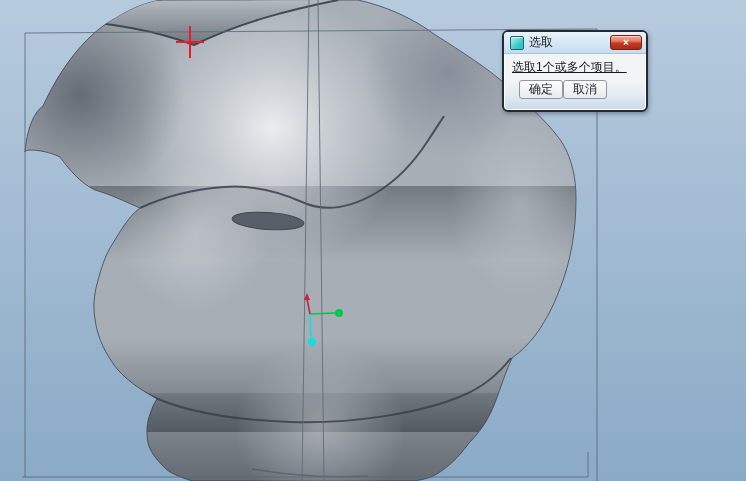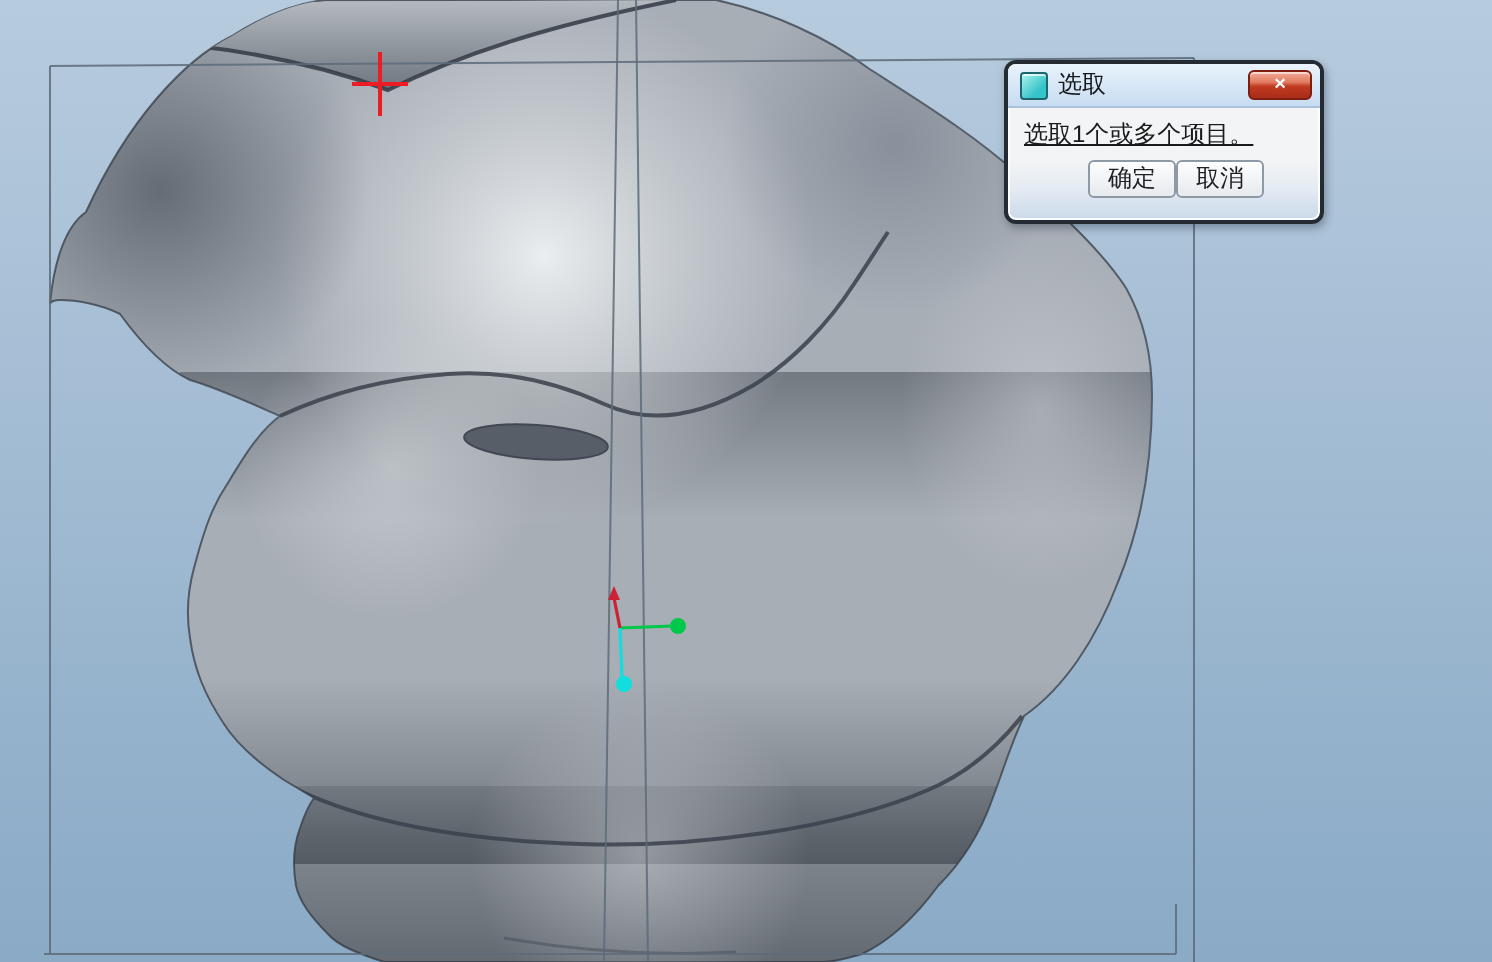--- a/index.html
+++ b/index.html
@@ -11,37 +11,37 @@
   .datum{stroke:var(--datum-line,#5d6b79);stroke-width:1;opacity:.85;fill:none;}
   .crosshair{stroke:var(--crosshair-red,#ed1c24);stroke-width:2;fill:none;}
   .axis-green-line{stroke:var(--axis-green,#00c84b);stroke-width:1.6;fill:none;}
   .axis-green-dot{fill:var(--axis-green,#00c84b);}
   .axis-cyan-line{stroke:var(--axis-cyan,#12dede);stroke-width:1.6;fill:none;}
   .axis-cyan-dot{fill:var(--axis-cyan,#12dede);}
   .axis-red-line{stroke:var(--axis-red,#cc2233);stroke-width:1.6;fill:none;}
   .axis-red-head{fill:var(--axis-red,#cc2233);}
 
   
-  .dialog{position:absolute;left:502px;top:30px;width:160px;height:82px;box-sizing:border-box;
+  .dialog{position:absolute;left:502px;top:30px;width:146px;height:82px;box-sizing:border-box;
     border:2px solid #252b33;border-radius:6px;overflow:hidden;
     background:linear-gradient(var(--dialog-body,#f3f4f6) 0 62%,#e4ebf3 80%,#cbd9e9 100%);
     box-shadow:1px 2px 4px rgba(20,30,45,.35), inset 0 0 0 1px #fbfdff;}
   .titlebar{display:flex;align-items:center;height:21px;padding:0 4px 0 6px;gap:5px;
     background:linear-gradient(var(--dialog-title-from,#e9f3fc),var(--dialog-title-to,#c7dcf1));
     border-bottom:1px solid #a9c3dc;cursor:default;}
   .dlg-icon{width:12px;height:12px;border-radius:2px;flex:0 0 auto;
     background:linear-gradient(135deg,#aef2ef 0%,var(--icon-teal,#35c4c8) 70%);
     border:1px solid #1c666e;box-shadow:inset 0 1px 0 rgba(255,255,255,.7);}
   .dlg-title{font-size:12px;color:#15191e;flex:1 1 auto;line-height:21px;white-space:nowrap;}
   .close-btn{flex:0 0 auto;width:32px;height:15px;border-radius:3px;border:1px solid #7e1d10;
     background:linear-gradient(#f2ab9b 0%,#e07a5f 40%,var(--close-red,#c13a22) 55%,#a92c17 100%);
     color:#fff;font-size:10px;font-weight:bold;line-height:12px;text-align:center;padding:0;
     box-shadow:inset 0 1px 0 rgba(255,255,255,.55);cursor:pointer;}
   .msg{font-size:12px;color:#1a1a1a;padding:5px 4px 2px 8px;white-space:nowrap;text-decoration:underline;}
-  .btnrow{display:flex;justify-content:center;padding:2px 3px 0 15px;}
+  .btnrow{display:flex;justify-content:flex-start;padding:2px 3px 0 15px;}
   .btnrow button{min-width:44px;height:19px;font-size:12px;color:#1d2126;padding:0 8px;
     border:1px solid #8d99a5;border-radius:3px;background:linear-gradient(#fdfdfd,#e7eaee);
     box-shadow:inset 0 1px 0 #ffffff;cursor:pointer;font-family:inherit;}
 </style>
 </head>
 <body>
 
 <div class="stage">
 
   <svg width="746" height="481" viewBox="0 0 746 481">

